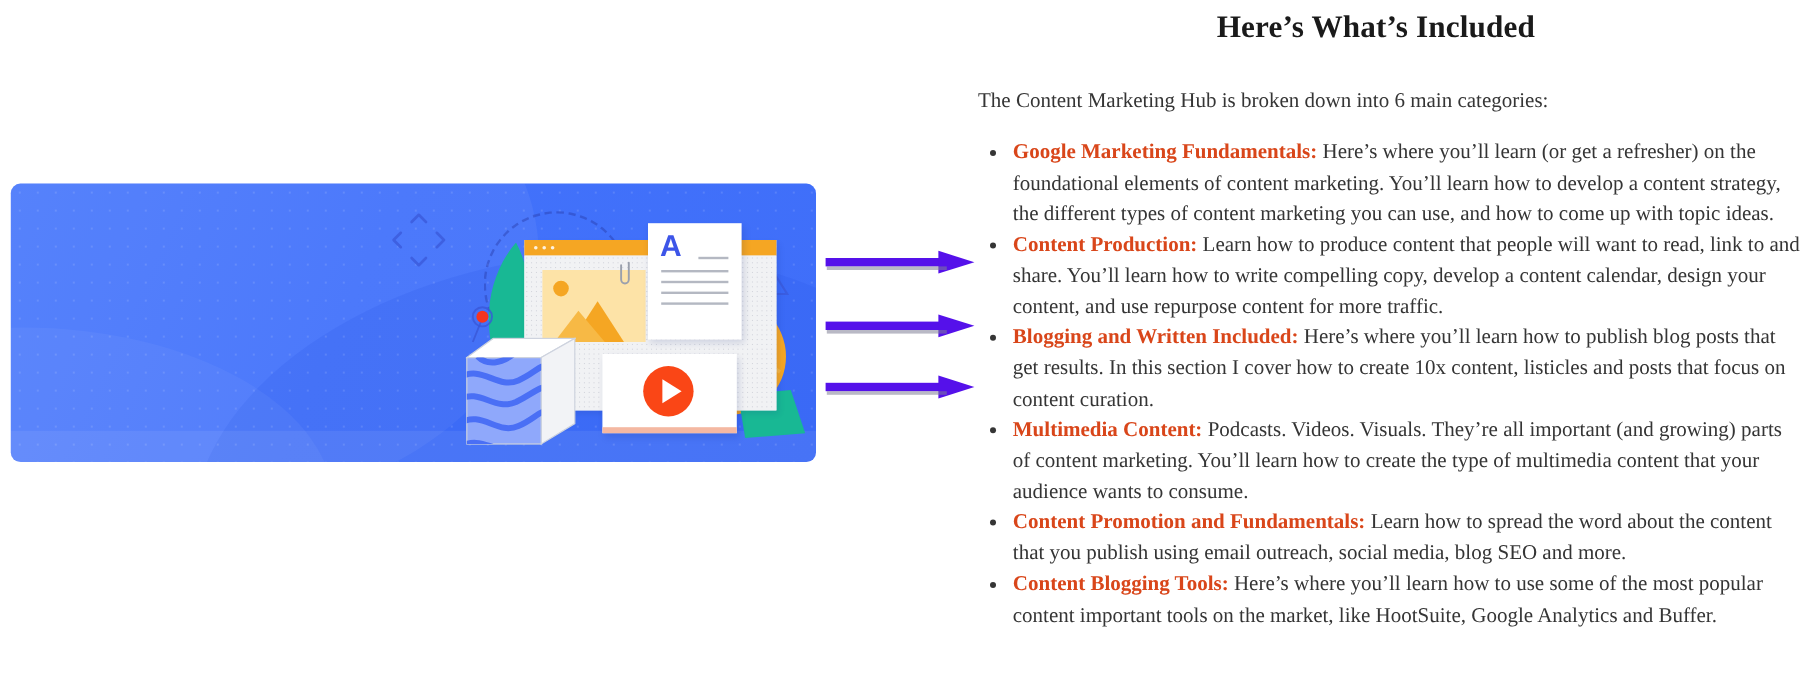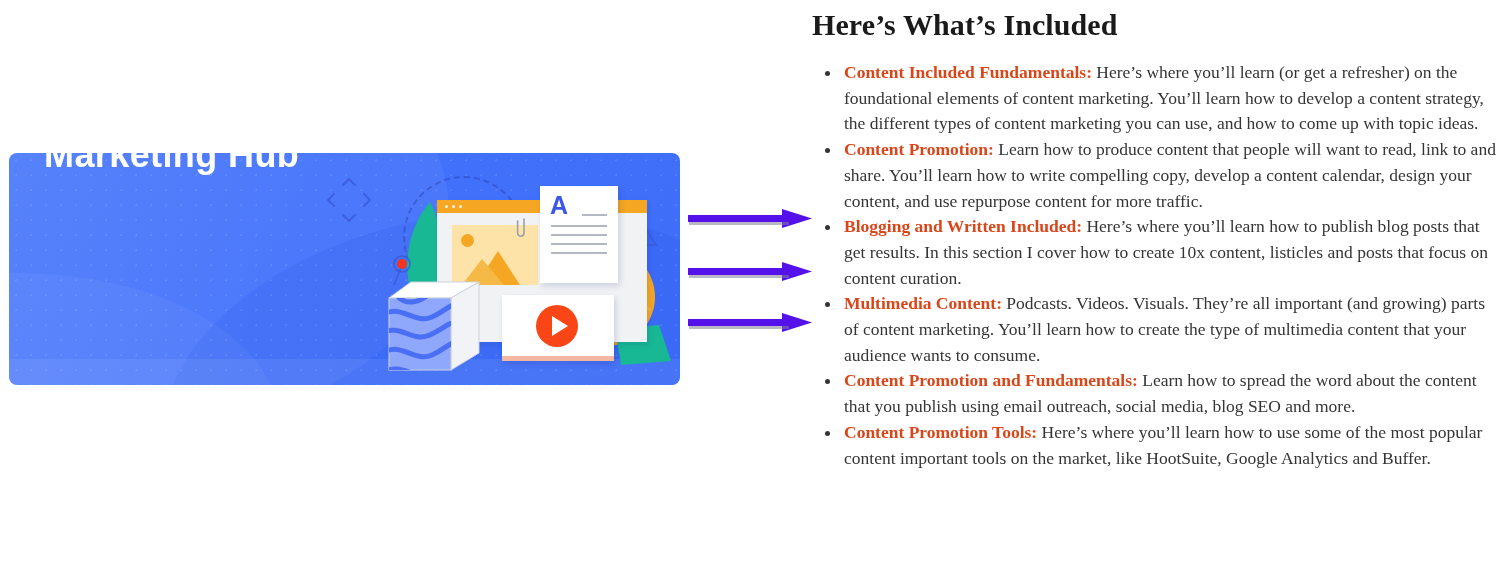--- a/index.html
+++ b/index.html
@@ -230,23 +230,24 @@
   #arrows { position: absolute; left: 686px; top: 205px; z-index: 10; }
 
   
   #right-panel {
     position: absolute;
     left: 812px;
     top: 0;
     width: 688px;
   }
   #page-title {
+    text-align: center;
     font-family: "Liberation Serif", serif;
     font-weight: bold;
-    font-size: 30px;
+    font-size: 26px;
     color: #1a1a1a;
     margin: 8px 15px 0 0;
     padding-right: 4px;
     letter-spacing: 0.1px;
   }
   #intro-paragraph {
     font-family: "Liberation Serif", serif;
     font-size: 17.5px;
     color: #353535;
     margin: 32px 0 0 3px;
@@ -278,21 +279,20 @@
   <div class="banner-wave wave-a"></div>
   <div class="banner-wave wave-b"></div>
   <div class="banner-wave wave-c"></div>
   <div class="banner-dots"></div>
   <div class="banner-bottom-strip"></div>
 </div>
 
 <div id="banner-text">
   <div id="intro-label">INTRODUCING:</div>
   <div class="headline-line">The Content</div>
-  <div class="headline-line">Marketing Hub</div>
 </div>
 
 <svg id="move-icon" viewBox="0 0 54 54">
   <g fill="none" stroke="#3a58d8" stroke-width="2.2" stroke-linecap="round" stroke-linejoin="round" opacity="0.75">
     <polyline points="21,12 27,6 33,12"></polyline>
     <polyline points="42,21 48,27 42,33"></polyline>
     <polyline points="33,42 27,48 21,42"></polyline>
     <polyline points="12,33 6,27 12,21"></polyline>
   </g>
 </svg>
@@ -393,21 +393,22 @@
   </g>
   <g transform="translate(0,104)">
     <rect x="2" y="10" width="100" height="7" fill="#5511ea"></rect>
     <polygon points="96,4 126,13.5 96,23" fill="#5511ea"></polygon>
     <rect x="3" y="17" width="100" height="3" fill="#7f7f95" opacity="0.55"></rect>
   </g>
 </svg>
 
 <div id="right-panel">
   <h1 id="page-title">Here’s What’s Included</h1>
+  <p id="intro-paragraph">The Content Marketing Hub is broken down into 6 main categories:</p>
   <ul id="category-list">
-      <li><span class="cat-title">Content Included Fundamentals:</span><span> Here’s where you’ll learn (or get a refresher) on the foundational elements of content marketing. You’ll learn how to develop a content strategy, the different types of content marketing you can use, and how to come up with topic ideas.</span></li>
-      <li><span class="cat-title">Content Promotion:</span><span> Learn how to produce content that people will want to read, link to and share. You’ll learn how to write compelling copy, develop a content calendar, design your content, and use repurpose content for more traffic.</span></li>
+      <li><span class="cat-title">Google Marketing Fundamentals:</span><span> Here’s where you’ll learn (or get a refresher) on the foundational elements of content marketing. You’ll learn how to develop a content strategy, the different types of content marketing you can use, and how to come up with topic ideas.</span></li>
+      <li><span class="cat-title">Content Production:</span><span> Learn how to produce content that people will want to read, link to and share. You’ll learn how to write compelling copy, develop a content calendar, design your content, and use repurpose content for more traffic.</span></li>
       <li><span class="cat-title">Blogging and Written Included:</span><span> Here’s where you’ll learn how to publish blog posts that get results. In this section I cover how to create 10x content, listicles and posts that focus on content curation.</span></li>
       <li><span class="cat-title">Multimedia Content:</span><span> Podcasts. Videos. Visuals. They’re all important (and growing) parts of content marketing. You’ll learn how to create the type of multimedia content that your audience wants to consume.</span></li>
       <li><span class="cat-title">Content Promotion and Fundamentals:</span><span> Learn how to spread the word about the content that you publish using email outreach, social media, blog SEO and more.</span></li>
-      <li><span class="cat-title">Content Promotion Tools:</span><span> Here’s where you’ll learn how to use some of the most popular content important tools on the market, like HootSuite, Google Analytics and Buffer.</span></li>
+      <li><span class="cat-title">Content Blogging Tools:</span><span> Here’s where you’ll learn how to use some of the most popular content important tools on the market, like HootSuite, Google Analytics and Buffer.</span></li>
     </ul>
 </div>
 
 </body></html>

